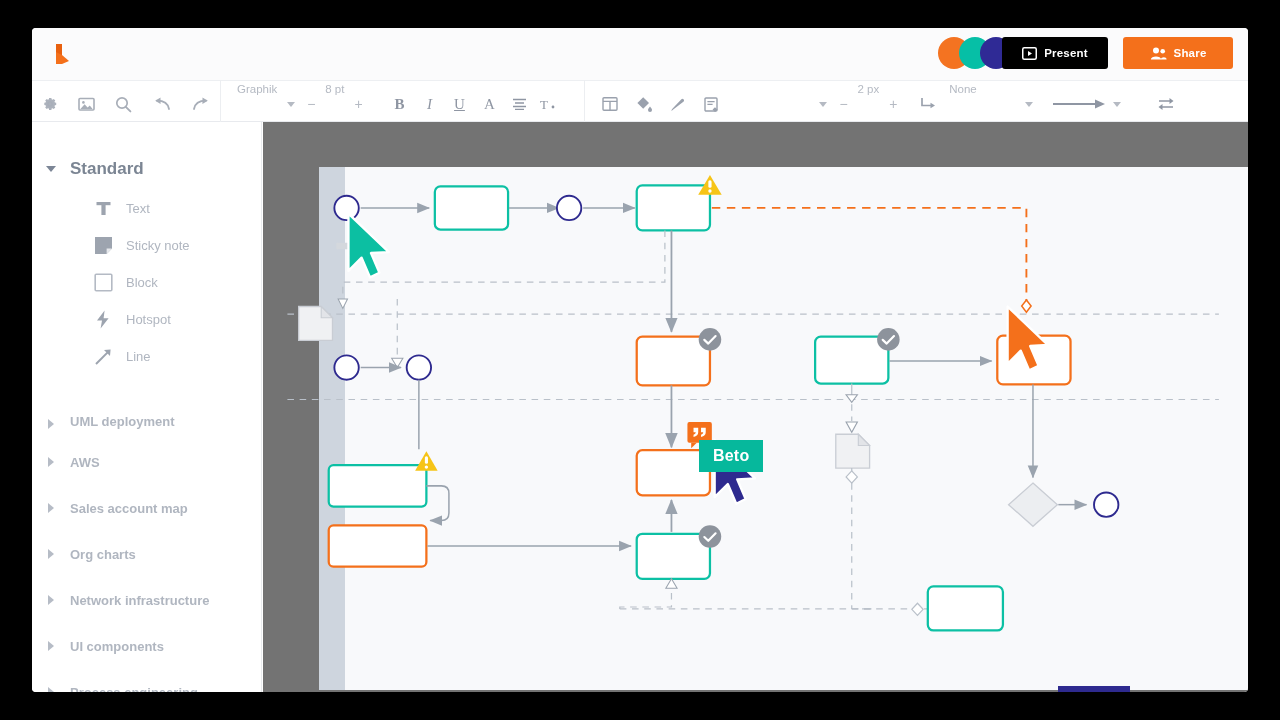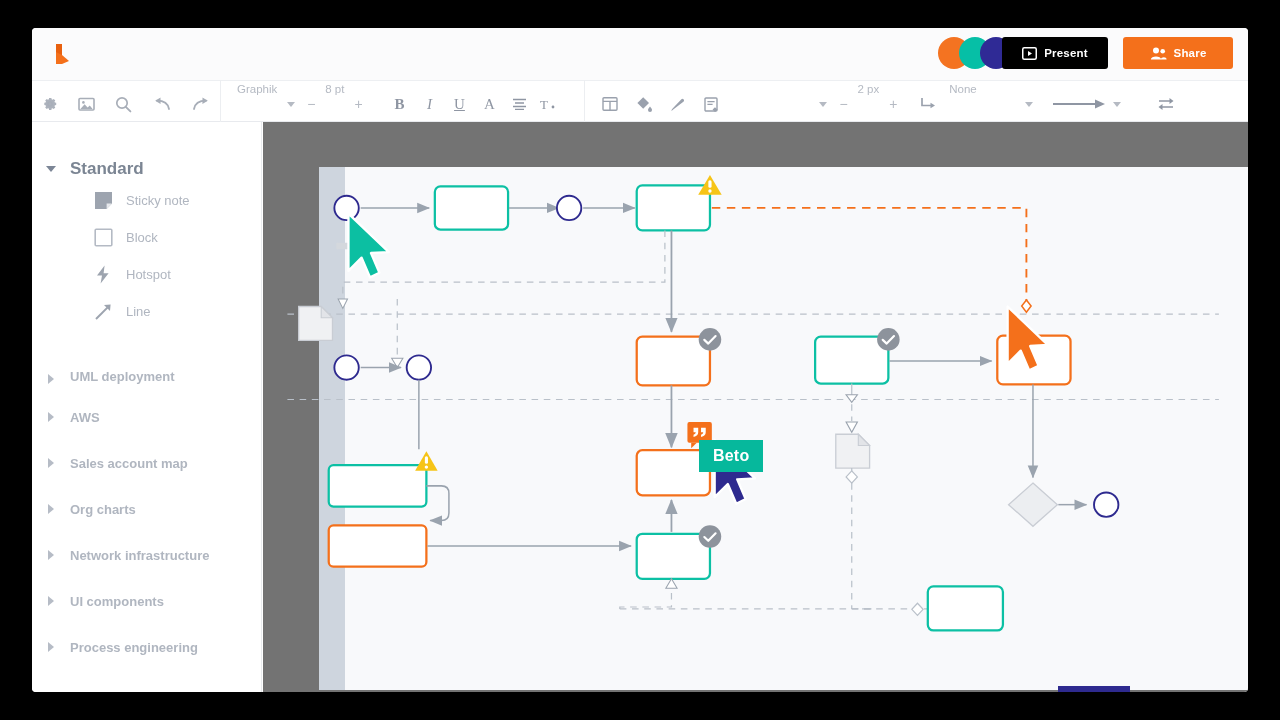--- a/index.html
+++ b/index.html
@@ -264,20 +264,29 @@
     </div>
   </div>
 
   <div class="sidebar">
 
     <div class="sb-row" style="margin-top:34px;">
       <div class="sb-arrow down"></div>
       <span class="sb-title">Standard</span>
     </div>
 
+    <div class="sb-item" style="margin-top:8px;">
+      <span class="ico">
+        <svg width="17" height="17" viewBox="0 0 17 17" fill="#9da4af">
+          <rect x="1.5" y="2" width="14" height="3.2"></rect>
+            <rect x="6.4" y="2" width="4.2" height="13"></rect>
+        </svg>
+      </span>
+      <span class="lbl">Text</span>
+    </div>
 
     <div class="sb-item">
       <span class="ico">
         <svg width="19" height="19" viewBox="0 0 19 19" fill="#9da4af">
           <path d="M1 1 H18 V12.6 L12.6 18 H1 Z"></path>
           <path d="M12.6 18 V12.6 H18 Z" fill="#e7e9ed"></path>
         </svg>
       </span>
       <span class="lbl">Sticky note</span>
     </div>

